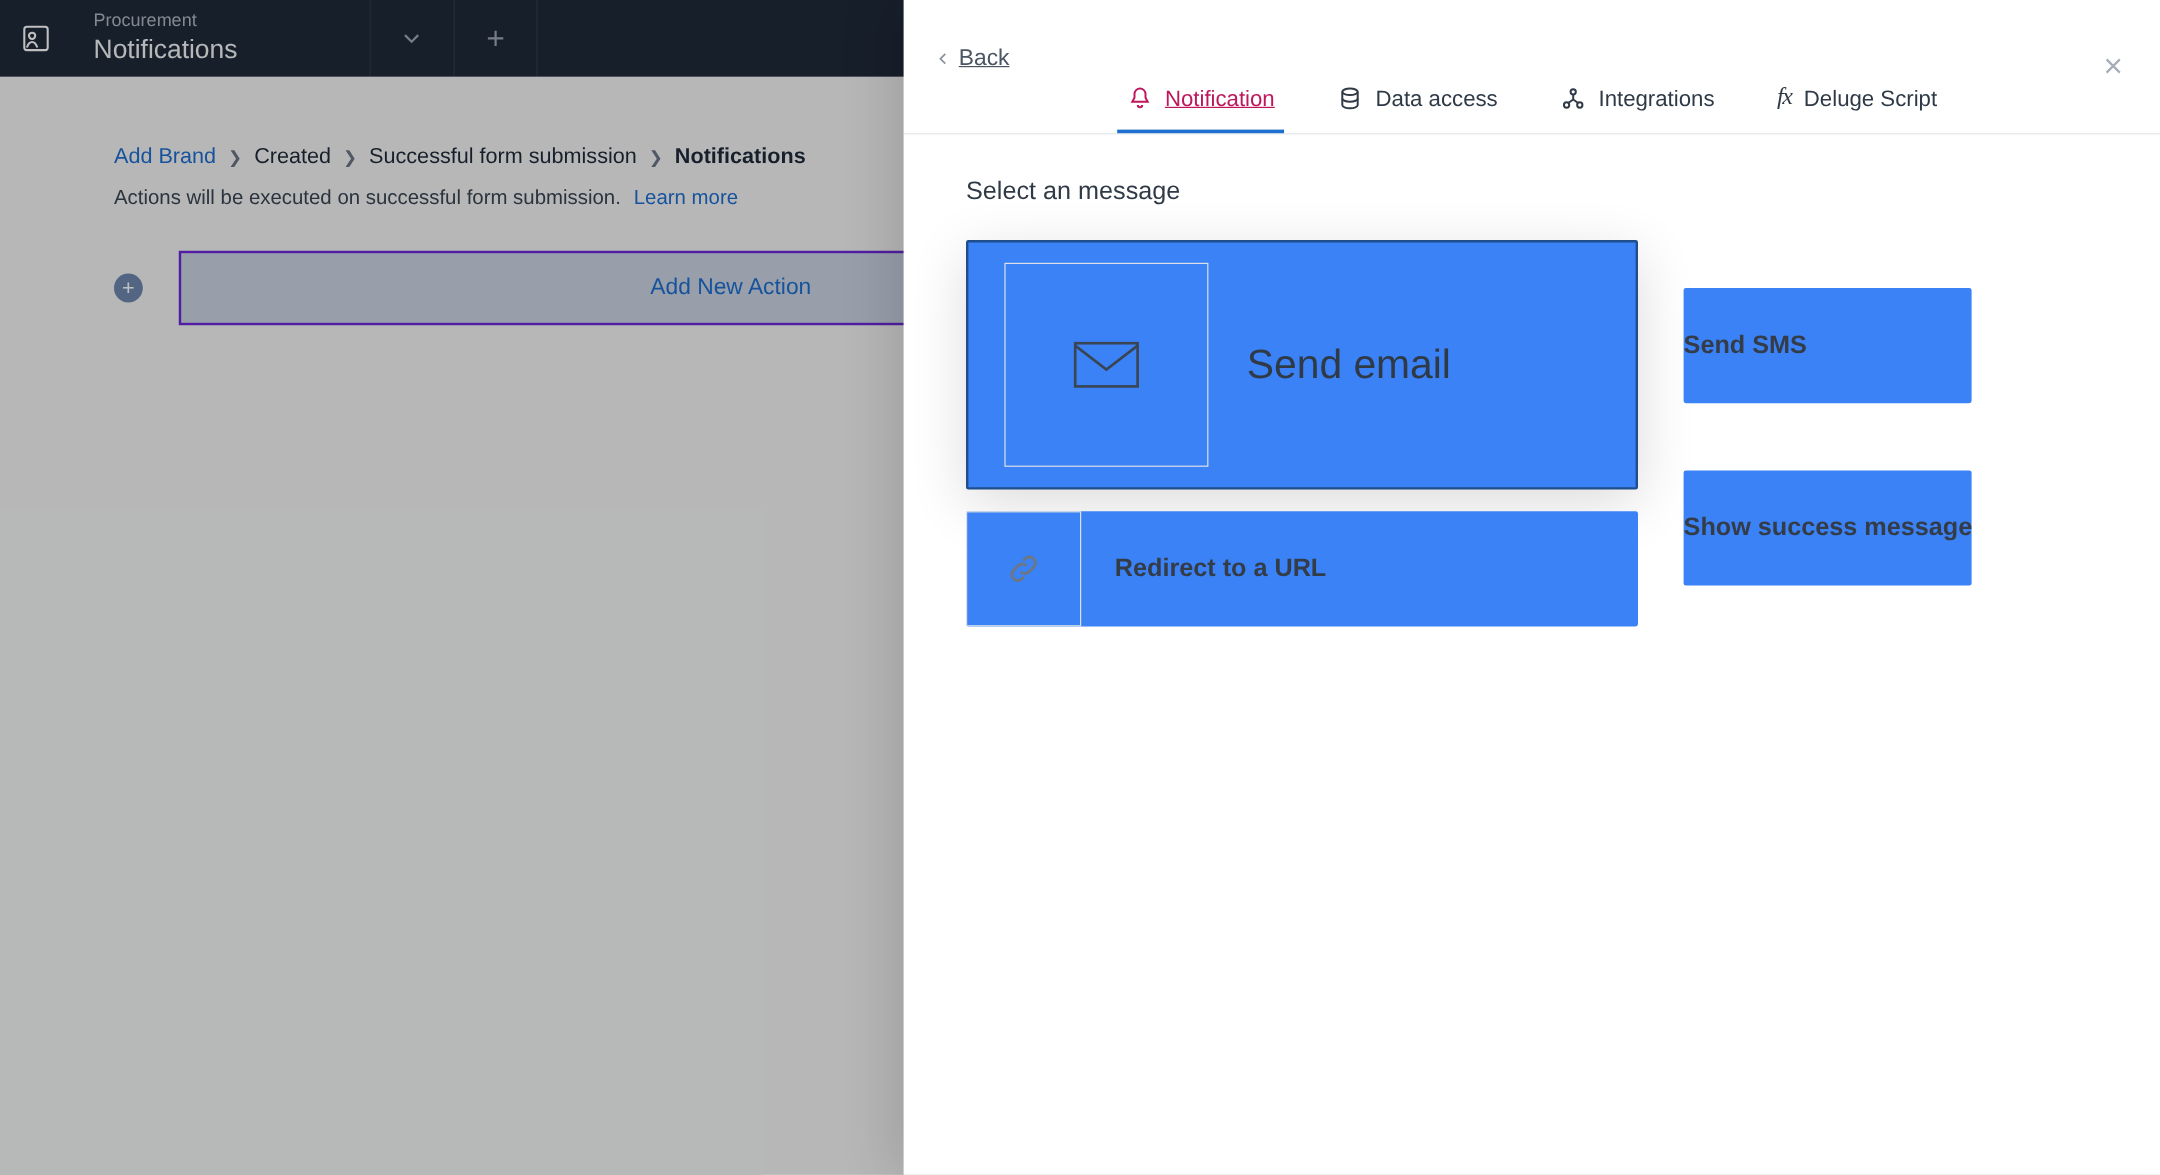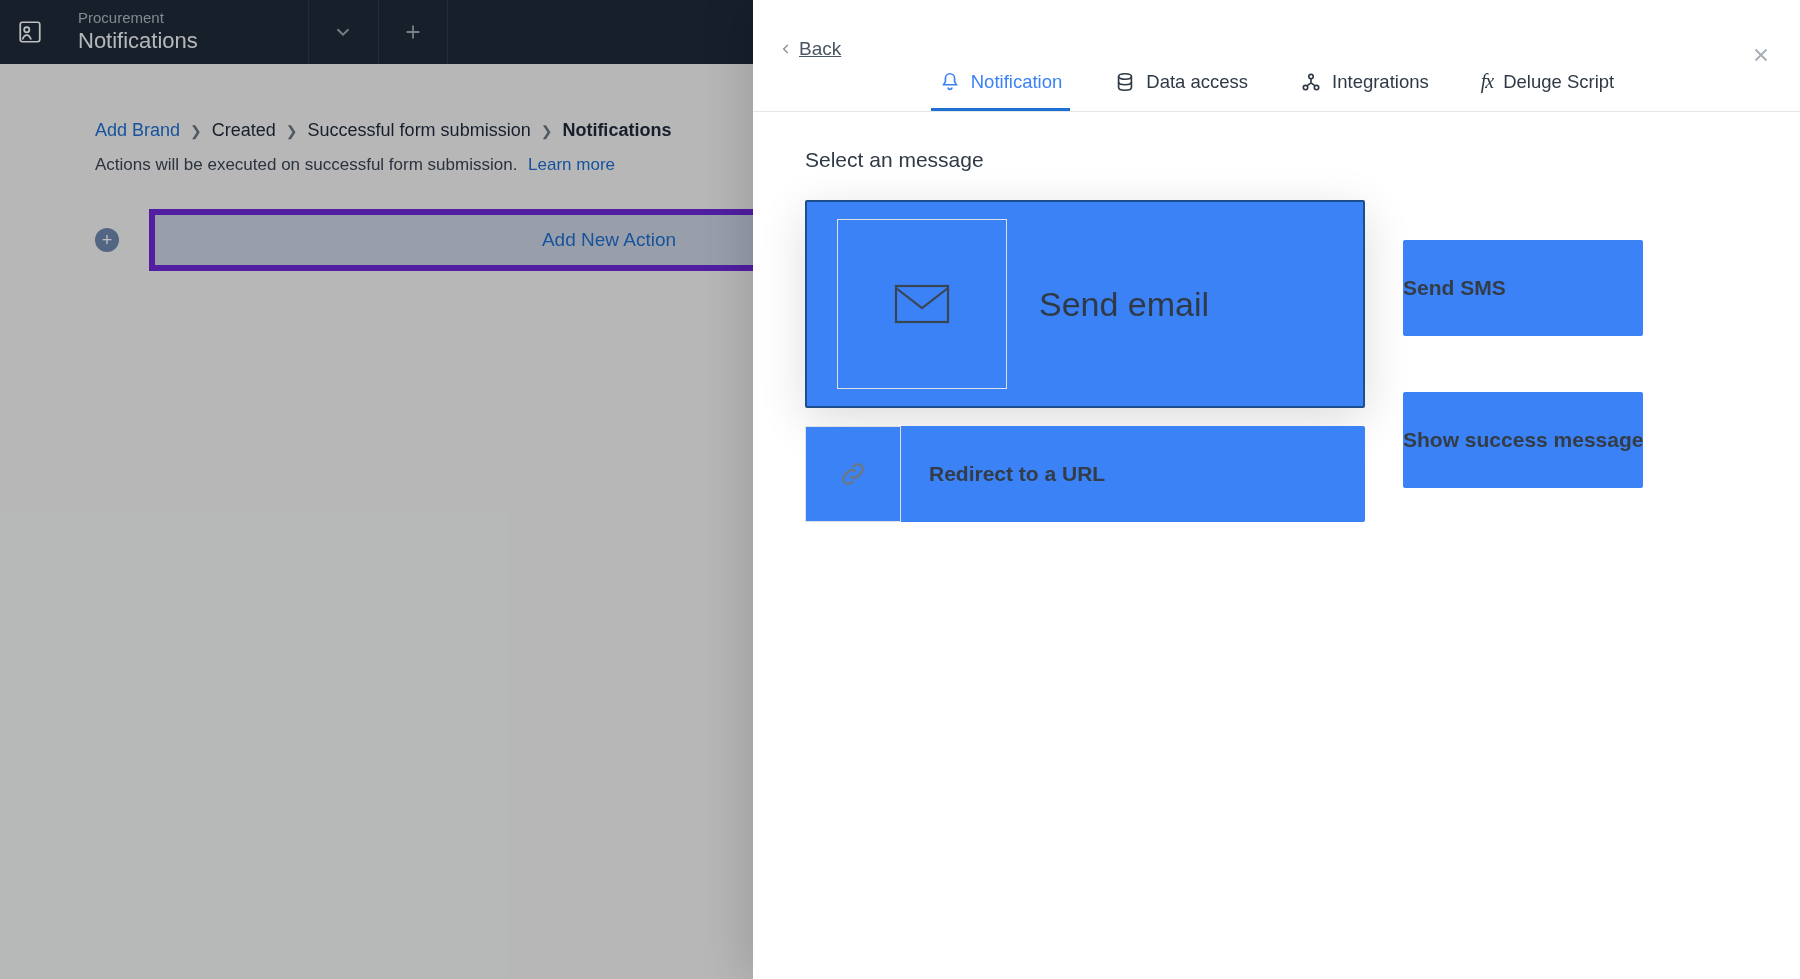--- a/index.html
+++ b/index.html
@@ -45,21 +45,21 @@
   .breadcrumb .crumb.strong { font-weight:600; color:#1F2A3A; }
   .page .subline { margin-top:14px; font-size:17px; color:#3A4553; }
   .page .subline a { color:#1F6FD0; text-decoration:none; margin-left:6px;}
   .add-action-row { margin-top:34px; display:flex; align-items:center; gap:0; }
   .add-action-dot {
     width:24px; height:24px; border-radius:50%; background:#6E88AF;
     display:flex; align-items:center; justify-content:center; color:#fff;
     font-size:18px; margin-right:30px;
   }
   .add-action-box {
-    flex:0 0 auto; width:920px; height:62px; border:6px solid #6d28d9;
+    flex:0 0 auto; width:920px; height:62px; border:2px solid #6d28d9;
     background:#CBD5E4; display:flex; align-items:center; justify-content:center;
     color:#1F6FD0; font-size:19px;
   }
 
   
   .panel {
     position:absolute; top:0; right:0; bottom:0; width:1047px;
     background:#fff; box-shadow:-12px 0 40px rgba(0,0,0,0.12);
     z-index:10; display:flex; flex-direction:column;
   }
@@ -74,21 +74,21 @@
   .back-btn svg { width:14px; height:14px; stroke:#8A929C; }
   .panel-tabs {
     position:absolute; left:0; right:0; bottom:0; display:flex;
     justify-content:center; gap:36px; align-items:flex-end; height:112px;
   }
   .panel-tab {
     display:flex; align-items:center; gap:10px; padding:0 8px;
     height:56px; font-size:18.5px; color:#2F3A46; cursor:pointer;
     border-bottom:3px solid transparent;
   }
-  .panel-tab.active { color:#3b82f6; border-bottom-color:#1F6FD0; }
+  .panel-tab.active { color:#be185d; border-bottom-color:#1F6FD0;text-decoration:underline; }
   .panel-tab svg { width:22px; height:22px; stroke:currentColor; fill:none; }
   .panel-tab .fx { font-family:"Georgia", serif; font-style:italic; font-size:20px; letter-spacing:-1px; }
   .close-x {
     position:absolute; right:26px; top:44px; width:24px; height:24px;
     color:#A5ACB5; cursor:pointer;
   }
   .close-x svg { width:22px; height:22px; stroke:currentColor; }
 
   .panel-body { padding:36px 52px; }
   .panel-body h2 { font-size:21px; font-weight:400; color:#2F3A46; margin-bottom:28px; }

